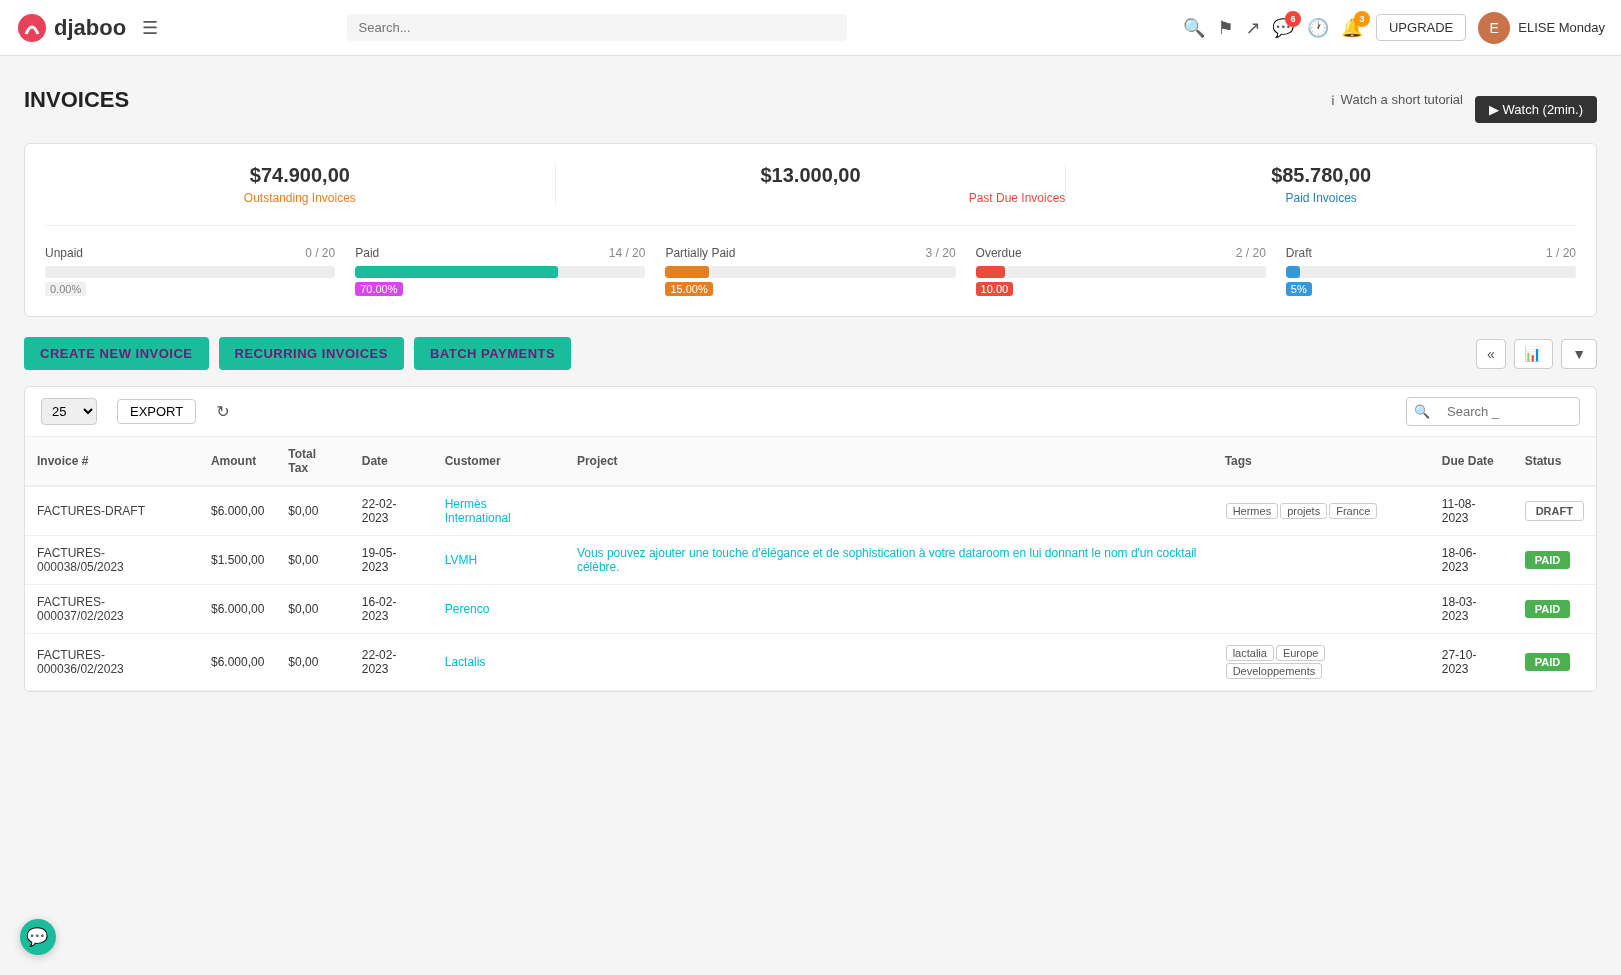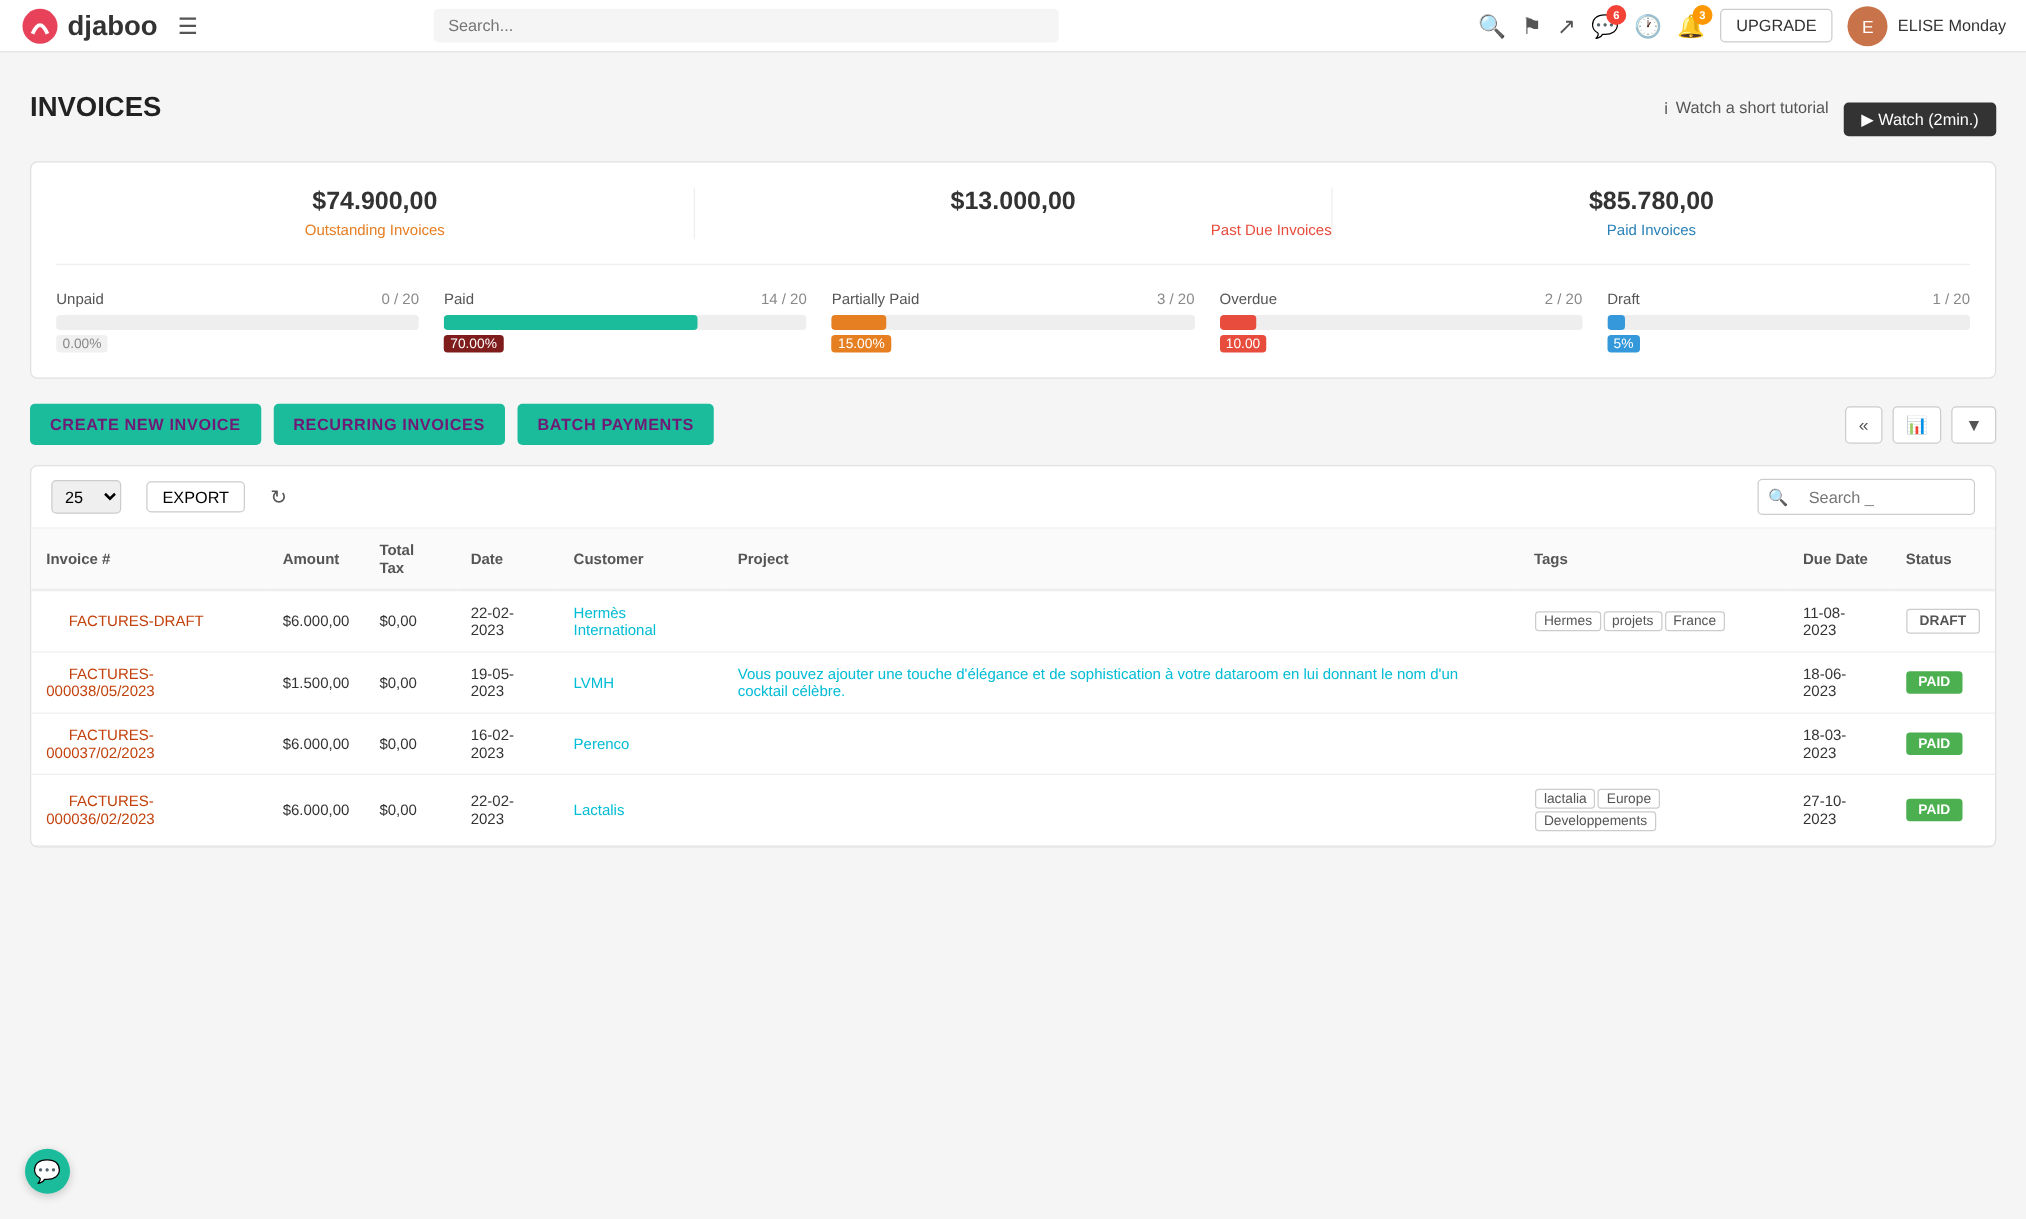--- a/index.html
+++ b/index.html
@@ -1,21 +1,21 @@
 <!DOCTYPE html>
 <html><head>
   <meta charset="utf-8">
   <style>
     * { box-sizing: border-box; margin: 0; padding: 0; }
     body { font-family: Arial, sans-serif; font-size: 13px; background: #f5f5f5; color: #333; }
 
     
     .header {
       background: #fff;
-      height: 42px;
+      height: 56px;
       display: flex;
       align-items: center;
       padding: 0 16px;
       border-bottom: 1px solid #e0e0e0;
       position: relative;
       z-index: 10;
     }
     .header-logo {
       display: flex;
       align-items: center;
@@ -214,21 +214,21 @@
       border-radius: 3px;
     }
     .progress-pct {
       margin-top: 4px;
       font-size: 11px;
       display: inline-block;
       padding: 1px 5px;
       border-radius: 3px;
     }
     .pct-gray { background: #f0f0f0; color: #888; }
-    .pct-teal { background: #7f1d1d; color: #fff; }
+    .pct-teal { background: #d946ef; color: #fff; }
     .pct-orange { background: #e67e22; color: #fff; }
     .pct-red { background: #e74c3c; color: #fff; }
     .pct-blue { background: #3498db; color: #fff; }
 
     
     .action-buttons {
       display: flex;
       align-items: center;
       justify-content: space-between;
       margin-bottom: 16px;
@@ -335,21 +335,21 @@
       color: #555;
       font-weight: 600;
       background: #fafafa;
     }
     .data-table td {
       padding: 10px 12px;
       border-bottom: 1px solid #f0f0f0;
       font-size: 12px;
       vertical-align: middle;
     }
-    .link-blue { color: #c2410c; cursor: pointer; text-decoration: none; margin-left: 18px; }
+    .link-blue { color: #404040; cursor: pointer; text-decoration: none; }
     .link-teal { color: #00bcd4; cursor: pointer; text-decoration: none; }
     .tag {
       display: inline-block;
       border: 1px solid #ccc;
       border-radius: 3px;
       padding: 1px 6px;
       font-size: 11px;
       margin: 1px;
       color: #555;
     }

